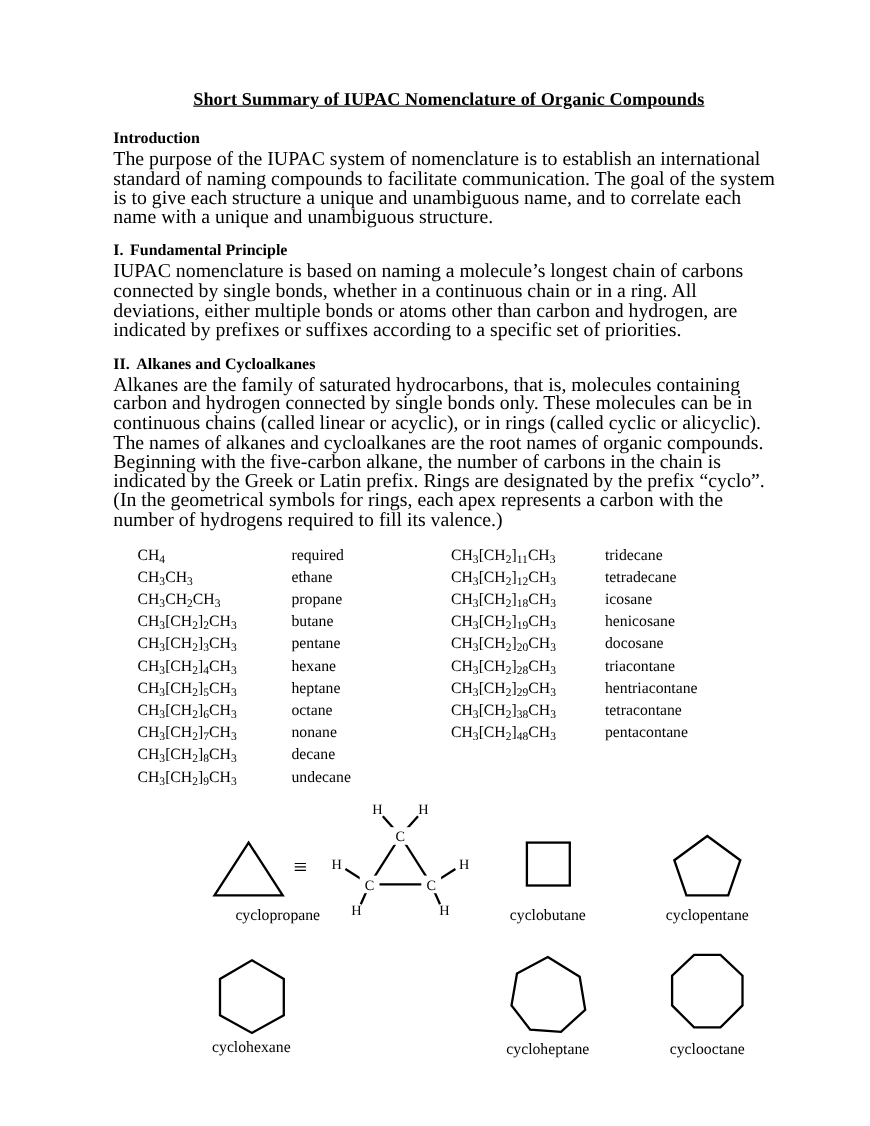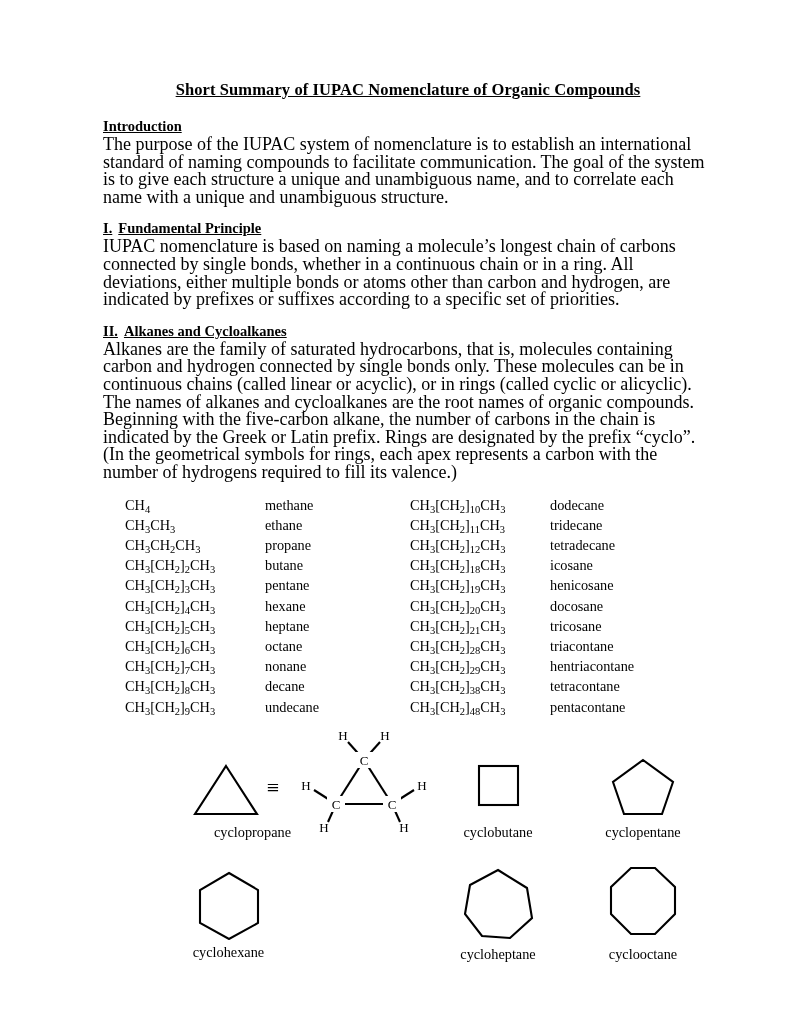--- a/index.html
+++ b/index.html
@@ -33,21 +33,20 @@
     font-size: 16.5px;
     font-weight: bold;
     text-align: center;
     text-decoration: underline;
     margin: 0 0 18px 0;
     letter-spacing: 0.1px;
   }
   .section-head {
     font-size: 14.5px;
     font-weight: bold;
-    text-decoration: underline;
     margin: 0 0 1px 0;
   }
   .section-head .numeral {
     text-decoration: none;
     font-weight: bold;
     margin-right: 6px;
   }
   p.body-text {
     font-size: 18px;
     line-height: 17.6px;
@@ -131,21 +130,21 @@
 
     <div>
       <div class="section-head"><span class="numeral">II.</span><span>Alkanes and Cycloalkanes</span></div>
       <p class="body-text">Alkanes are the family of saturated hydrocarbons, that is, molecules containing carbon and hydrogen connected by single bonds only.  These molecules can be in continuous chains (called linear or acyclic), or in rings (called cyclic or alicyclic).  The names of alkanes and cycloalkanes are the root names of organic compounds.  Beginning with the five-carbon alkane, the number of carbons in the chain is indicated by the Greek or Latin prefix.  Rings are designated by the prefix “cyclo”.  (In the geometrical symbols for rings, each apex represents a carbon with the number of hydrogens required to fill its valence.)</p>
     </div>
 
     <div class="alkane-table">
       <div class="alkane-col col-left" id="col-left">
           <div class="alkane-row">
             <span class="formula">CH<sub>4</sub></span>
-            <span class="alk-name">methane</span>
+            <span class="alk-name">required</span>
           </div>
           <div class="alkane-row">
             <span class="formula">CH<sub>3</sub>CH<sub>3</sub></span>
             <span class="alk-name">ethane</span>
           </div>
           <div class="alkane-row">
             <span class="formula">CH<sub>3</sub>CH<sub>2</sub>CH<sub>3</sub></span>
             <span class="alk-name">propane</span>
           </div>
           <div class="alkane-row">
@@ -176,46 +175,38 @@
             <span class="formula">CH<sub>3</sub>[CH<sub>2</sub>]<sub>8</sub>CH<sub>3</sub></span>
             <span class="alk-name">decane</span>
           </div>
           <div class="alkane-row">
             <span class="formula">CH<sub>3</sub>[CH<sub>2</sub>]<sub>9</sub>CH<sub>3</sub></span>
             <span class="alk-name">undecane</span>
           </div>
         </div>
       <div class="alkane-col col-right" id="col-right">
           <div class="alkane-row">
-            <span class="formula">CH<sub>3</sub>[CH<sub>2</sub>]<sub>10</sub>CH<sub>3</sub></span>
-            <span class="alk-name">dodecane</span>
-          </div>
-          <div class="alkane-row">
             <span class="formula">CH<sub>3</sub>[CH<sub>2</sub>]<sub>11</sub>CH<sub>3</sub></span>
             <span class="alk-name">tridecane</span>
           </div>
           <div class="alkane-row">
             <span class="formula">CH<sub>3</sub>[CH<sub>2</sub>]<sub>12</sub>CH<sub>3</sub></span>
             <span class="alk-name">tetradecane</span>
           </div>
           <div class="alkane-row">
             <span class="formula">CH<sub>3</sub>[CH<sub>2</sub>]<sub>18</sub>CH<sub>3</sub></span>
             <span class="alk-name">icosane</span>
           </div>
           <div class="alkane-row">
             <span class="formula">CH<sub>3</sub>[CH<sub>2</sub>]<sub>19</sub>CH<sub>3</sub></span>
             <span class="alk-name">henicosane</span>
           </div>
           <div class="alkane-row">
             <span class="formula">CH<sub>3</sub>[CH<sub>2</sub>]<sub>20</sub>CH<sub>3</sub></span>
             <span class="alk-name">docosane</span>
-          </div>
-          <div class="alkane-row">
-            <span class="formula">CH<sub>3</sub>[CH<sub>2</sub>]<sub>21</sub>CH<sub>3</sub></span>
-            <span class="alk-name">tricosane</span>
           </div>
           <div class="alkane-row">
             <span class="formula">CH<sub>3</sub>[CH<sub>2</sub>]<sub>28</sub>CH<sub>3</sub></span>
             <span class="alk-name">triacontane</span>
           </div>
           <div class="alkane-row">
             <span class="formula">CH<sub>3</sub>[CH<sub>2</sub>]<sub>29</sub>CH<sub>3</sub></span>
             <span class="alk-name">hentriacontane</span>
           </div>
           <div class="alkane-row">

